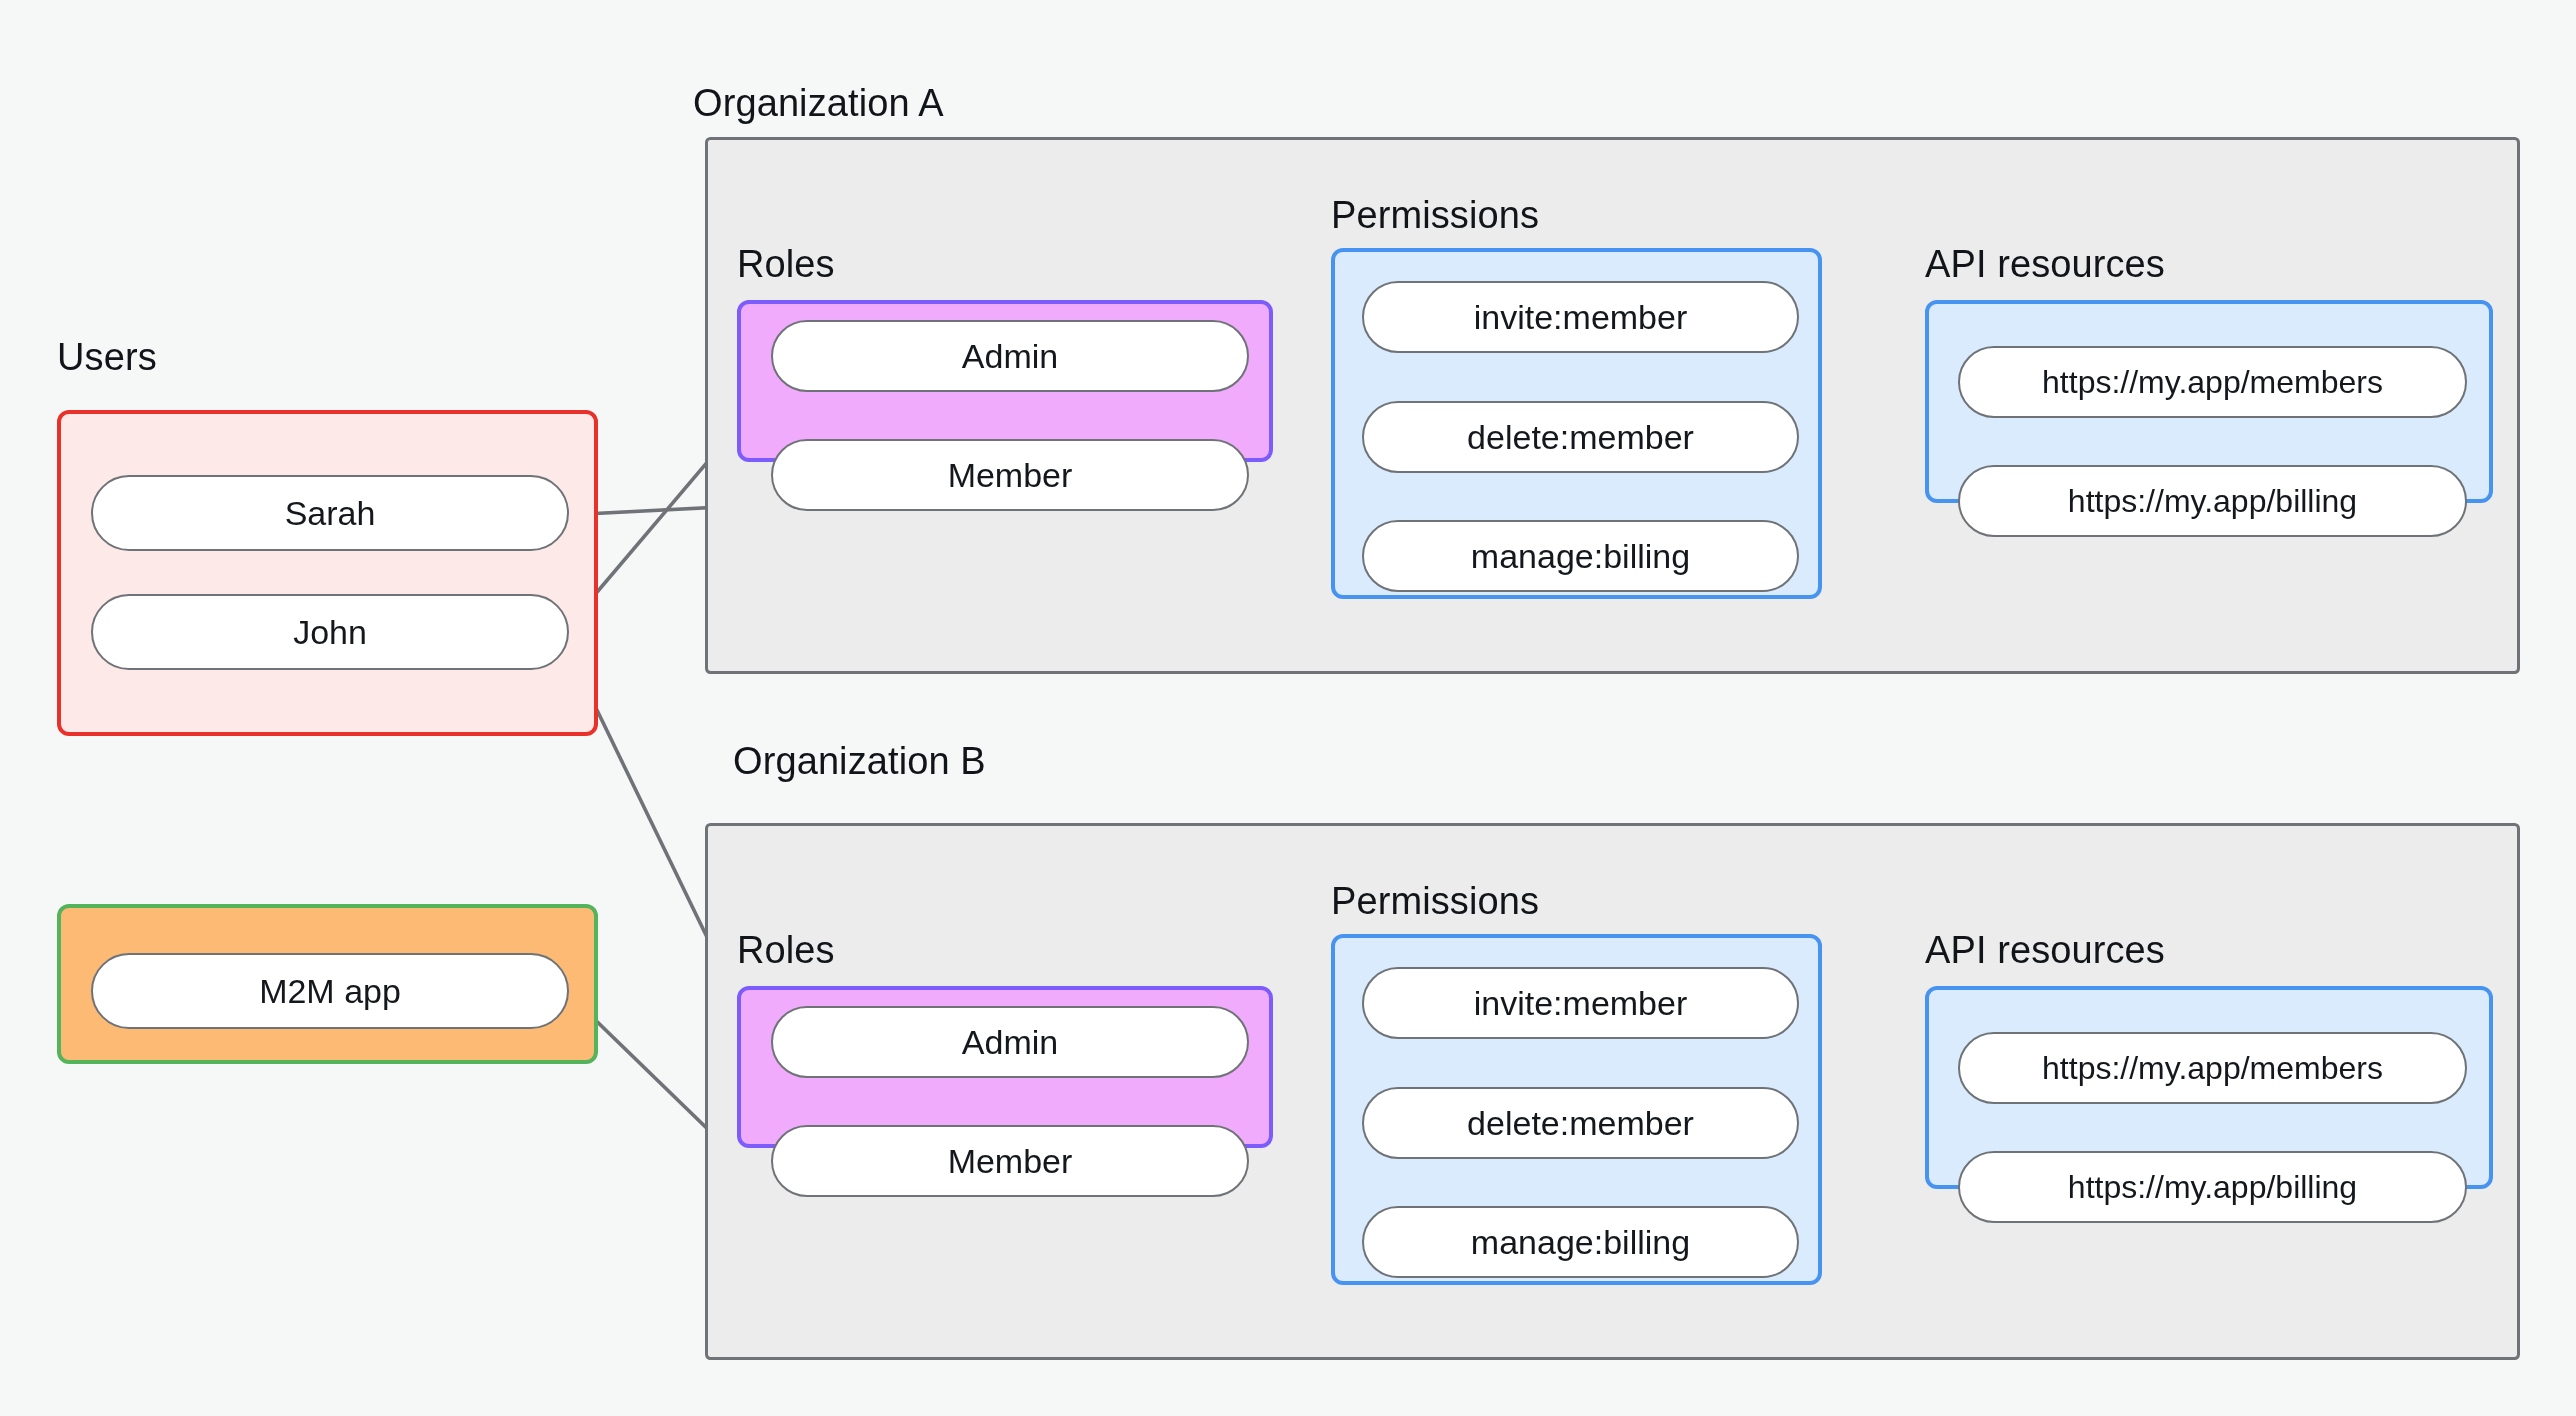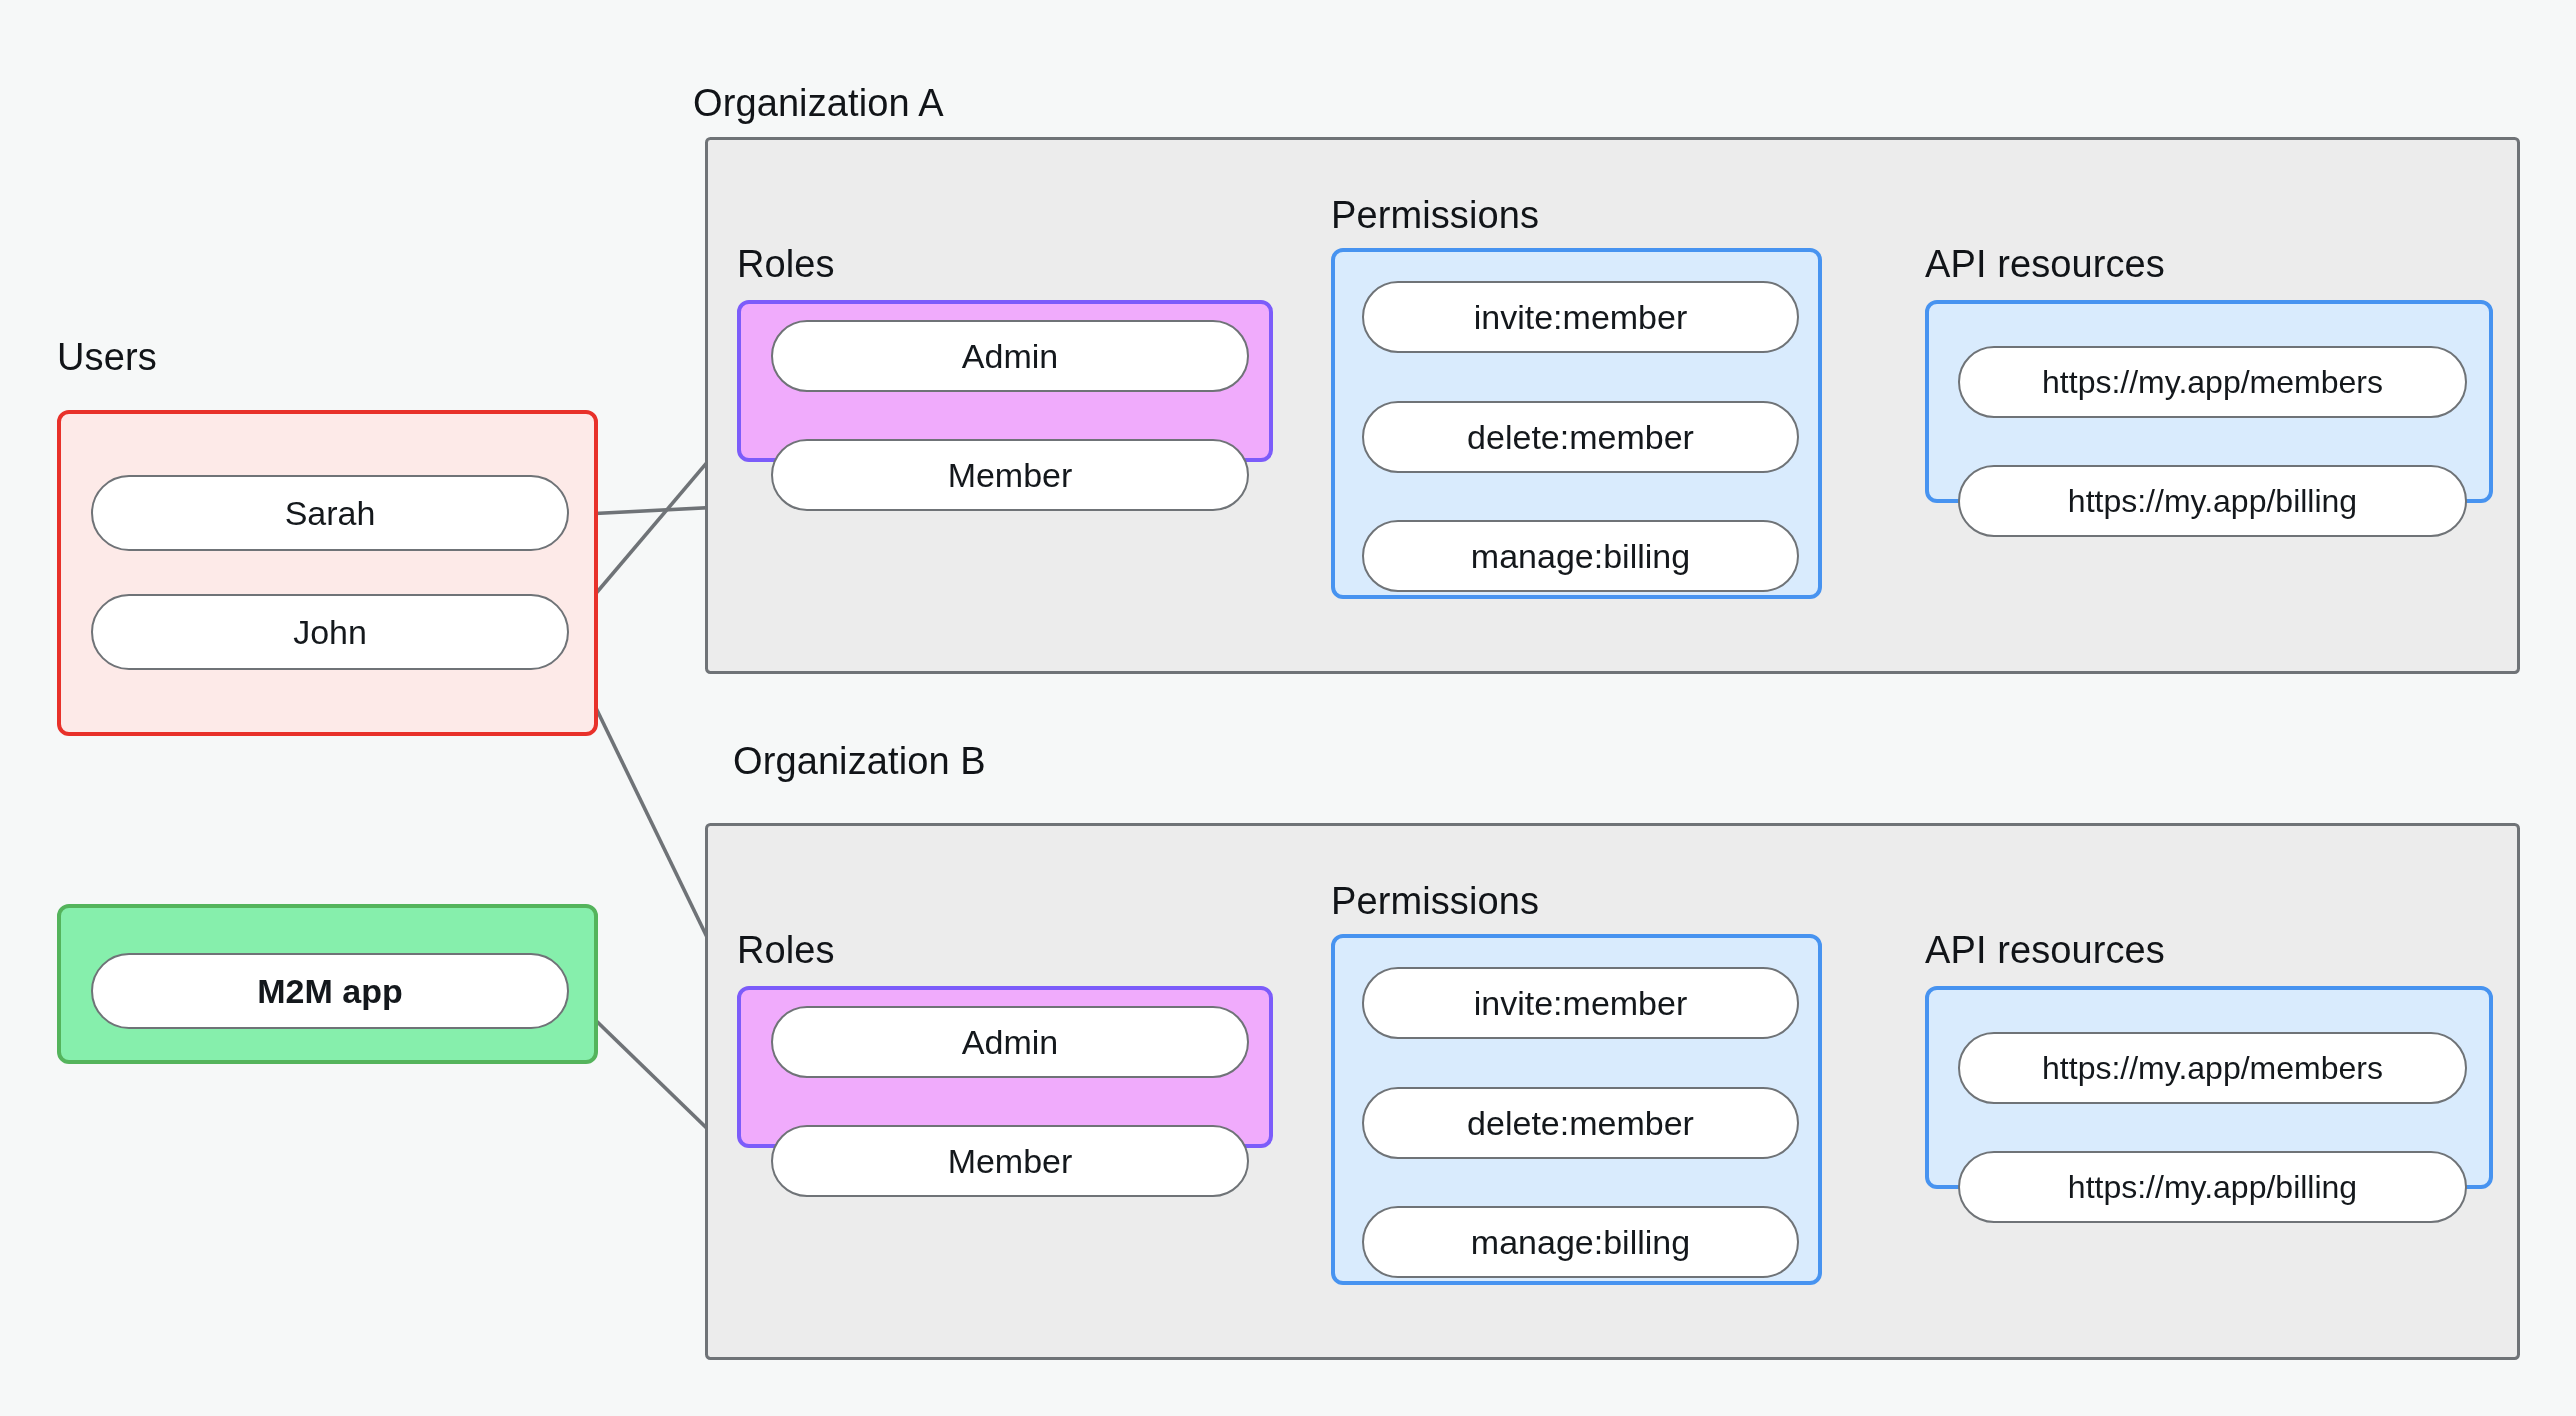--- a/index.html
+++ b/index.html
@@ -39,21 +39,21 @@
     border-radius: 5.4px;
   }
 
   
   .group-box {
     border-width: 4.5px;
     border-style: solid;
     border-radius: 12px;
   }
   .group-users    { background: #fdeae8; border-color: #e8312a; }
-  .group-m2m      { background: #86efac; border-color: #54b45c; font-weight: bold; }
+  .group-m2m      { background: #fdba74; border-color: #54b45c; }
   .group-roles    { background: #f0abfc; border-color: #7c5cfa; text-align: center; }
   .group-perms    { background: #d9ebfd; border-color: #4793f0; }
   .group-api      { background: #d9ebfd; border-color: #4793f0; }
 
   
   .pill {
     background: #ffffff;
     border: 2.7px solid #6f7377;
     border-radius: 900px;
     display: flex;

